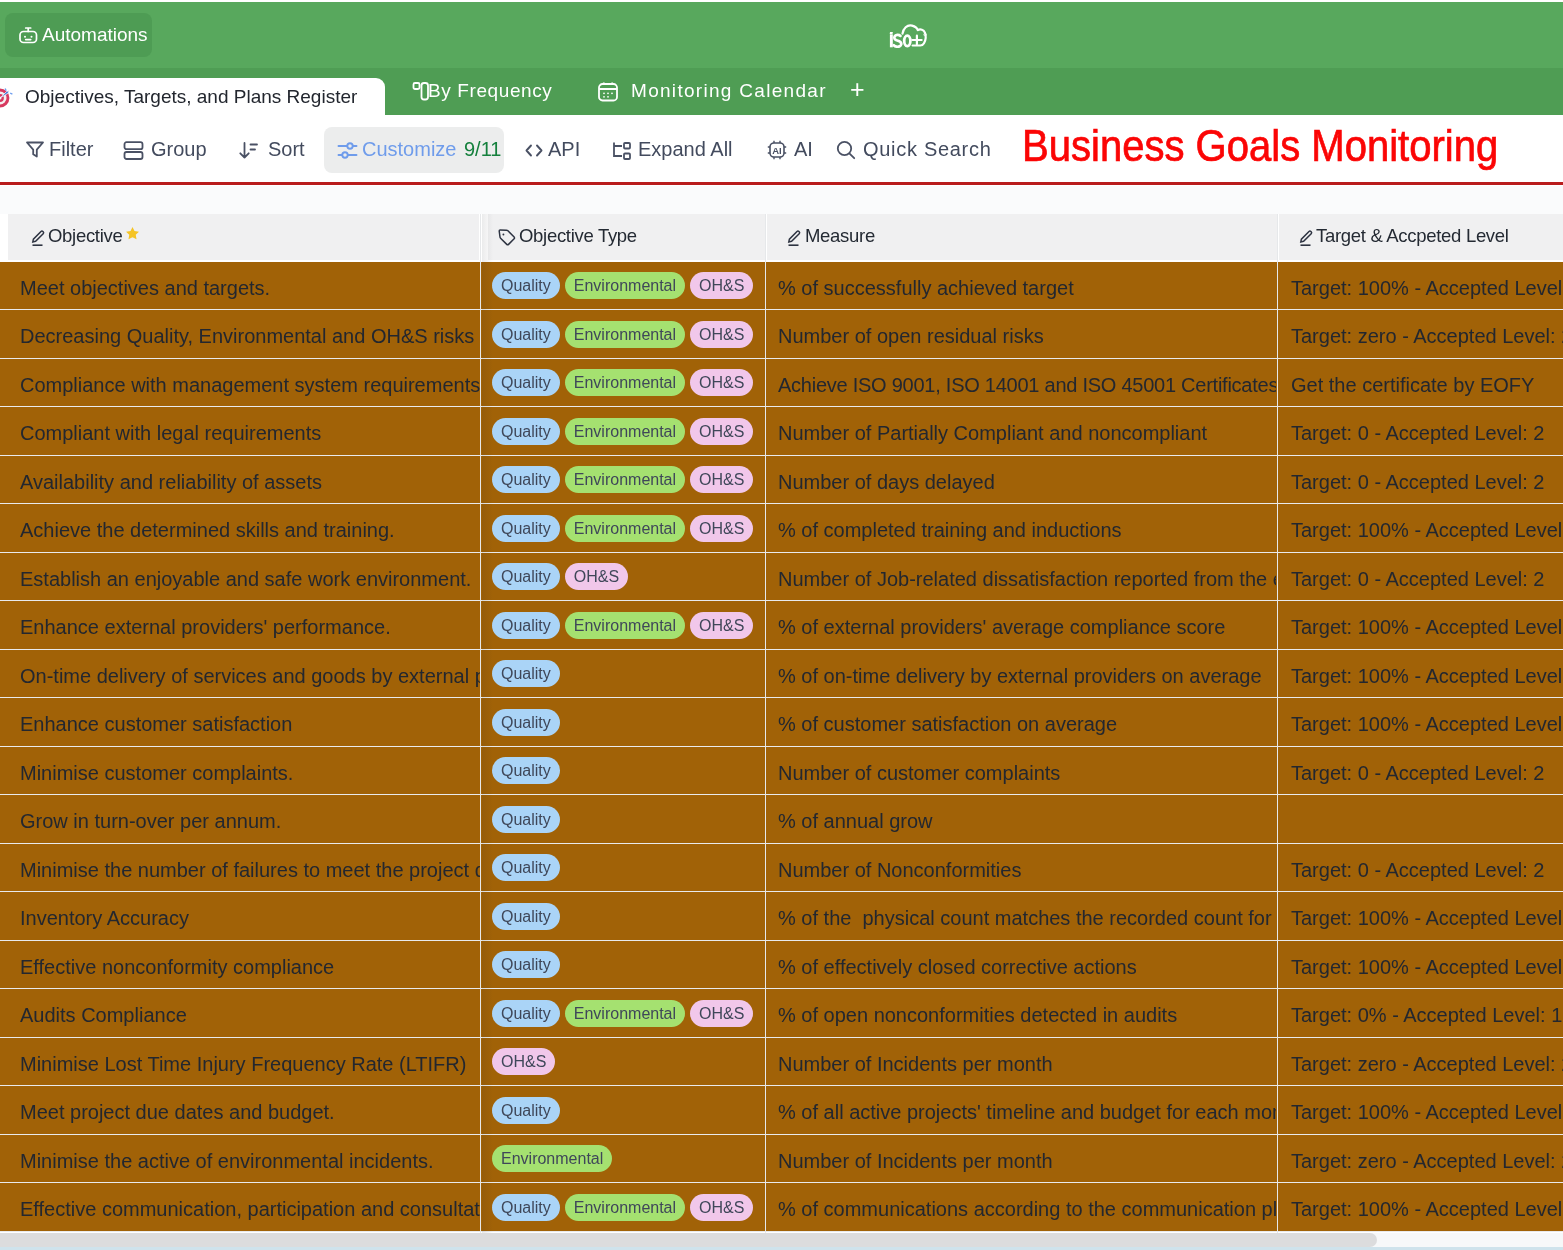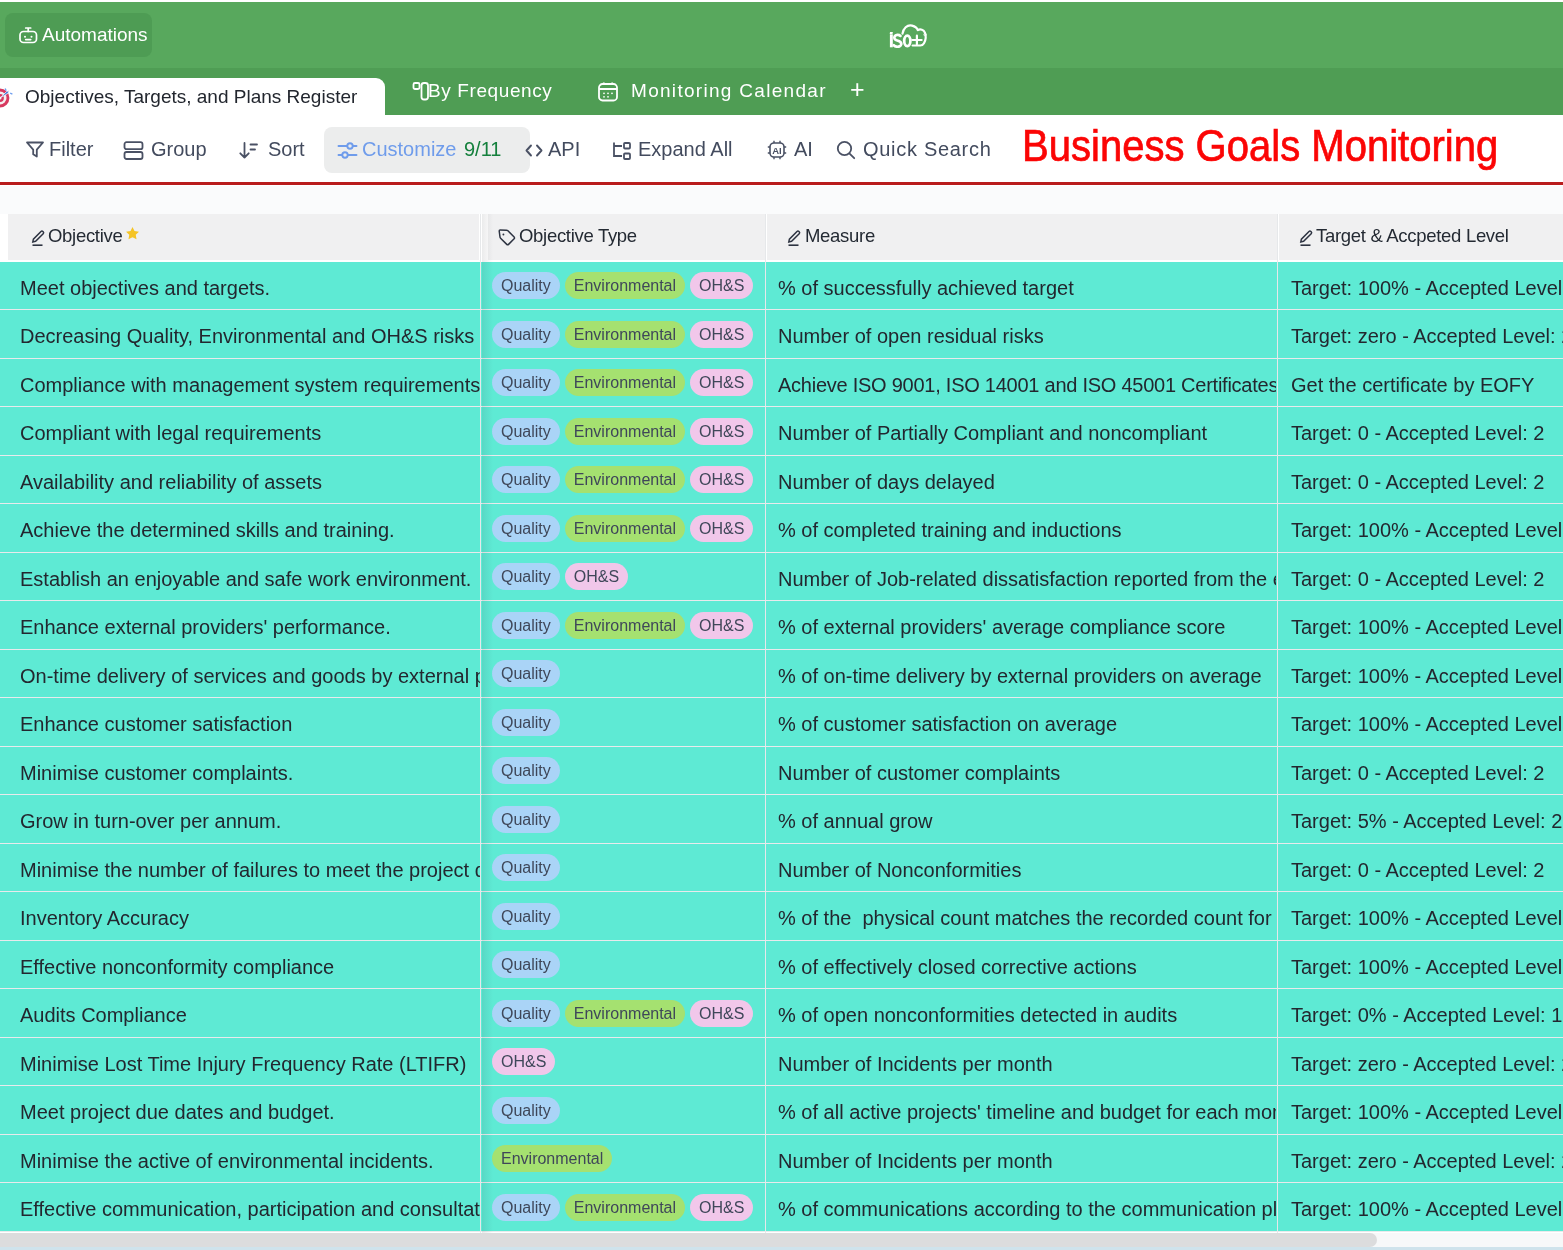--- a/index.html
+++ b/index.html
@@ -24,38 +24,38 @@
 .gtab { position:absolute; top:0; height:47px; color:#fff; font-size:19px; }
 .gtab svg { position:absolute; top:13px; left:0; }
 .gtab .t { position:absolute; top:12px; white-space:nowrap; }
 
 
 #toolbar { top:115px; left:0; width:1563px; height:70px; background:#fff;
   border-bottom:3px solid #b91c1c; }
 .tool { position:absolute; top:0; height:70px; color:#434b5e; font-size:20px; }
 .tool svg { position:absolute; top:24px; left:0; }
 .tool .t { position:absolute; top:23px; white-space:nowrap; }
-#customize { position:absolute; left:324px; top:12px; width:206px; height:46px;
+#customize { position:absolute; left:324px; top:12px; width:180px; height:46px;
   background:#eceded; border-radius:8px; font-size:20px; }
 #customize svg { position:absolute; left:12px; top:12px; }
 #customize .cz1 { position:absolute; left:38px; top:11px; color:#6f9ceb; }
 #customize .cz2 { position:absolute; left:140px; top:11px; color:#15803d; }
 #redtitle { position:absolute; left:1022px; top:121px; color:#fb0505;
   font-size:44px; line-height:50px; white-space:nowrap;
   transform-origin:left center; transform:scaleX(0.91);
   -webkit-text-stroke:0.7px #fb0505; }
 
 
 #gridgap { top:186px; left:0; width:1563px; height:28px; background:#fafbfc; }
 #grid { top:214px; left:0; width:1563px; height:1019px; background:#fff; }
 .hcell { position:absolute; top:0; height:46px; background:#f0f0f1;
   color:#242a33; font-size:18.5px; letter-spacing:-0.3px; line-height:44px; }
 .hcell .t { position:absolute; white-space:nowrap; }
 .hcell svg { position:absolute; top:13px; }
-.row { position:absolute; left:0; width:1563px; height:48.5px; background:#5eead4; }
+.row { position:absolute; left:0; width:1563px; height:48.5px; background:#a16207; }
 .rborder { position:absolute; left:0; bottom:0; width:1563px; height:1px; background:#e9eaec; }
 .c1w { position:absolute; left:0; width:480px; height:48px; overflow:hidden; }
 .ctext { position:absolute; top:2px; font-size:20px; color:#23272f;
   line-height:48px; white-space:nowrap; }
 .c3w { position:absolute; left:766px; width:510px; height:48px; overflow:hidden; }
 .c4w { position:absolute; left:1278px; width:285px; height:48px; overflow:hidden; }
 .pills { position:absolute; left:492px; top:10.5px; width:273px; height:28px;
   overflow:hidden; white-space:nowrap; }
 .pill { display:inline-block; height:27px; line-height:27px; border-radius:14px;
   padding:0 9px; font-size:16px; color:#3f4759; margin-right:5px;
@@ -375,23 +375,20 @@
         <div class="rborder"></div>
       </div>
   <div class="row" style="top:581.0px;">
         <div class="c1w">
           <div class="ctext" style="left:20px;">Grow in turn-over per annum.</div>
         </div>
         <div class="pills"><span class="pill q">Quality</span></div>
         <div class="c3w">
           <div class="ctext" style="left:12px;">% of annual grow</div>
         </div>
-        <div class="c4w">
-          <div class="ctext" style="left:13px;">Target: 5% - Accepted Level: 2</div>
-        </div>
         <div class="rborder"></div>
       </div>
   <div class="row" style="top:629.5px;">
         <div class="c1w">
           <div class="ctext" style="left:20px;">Minimise the number of failures to meet the project deadline</div>
         </div>
         <div class="pills"><span class="pill q">Quality</span></div>
         <div class="c3w">
           <div class="ctext" style="left:12px;">Number of Nonconformities</div>
         </div>

